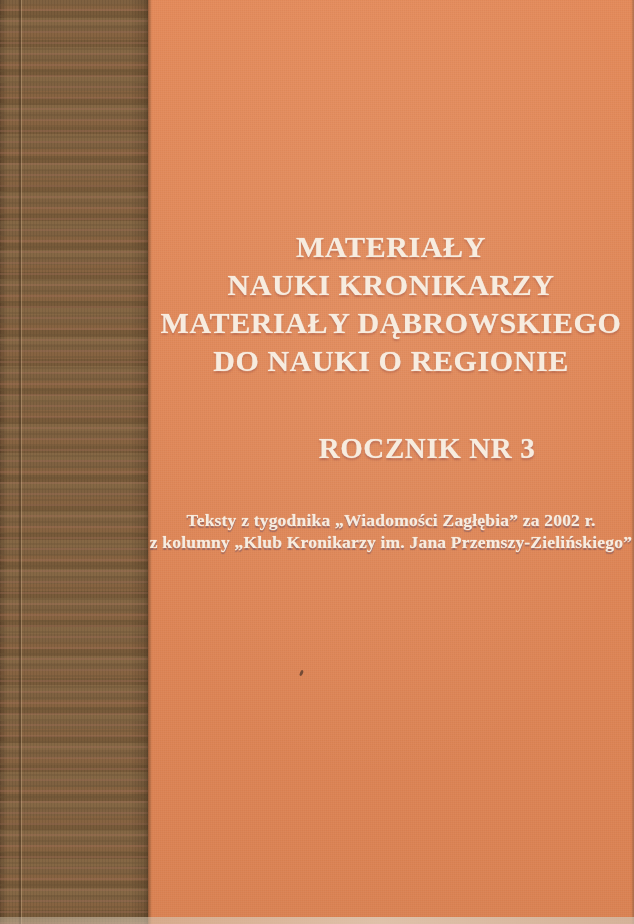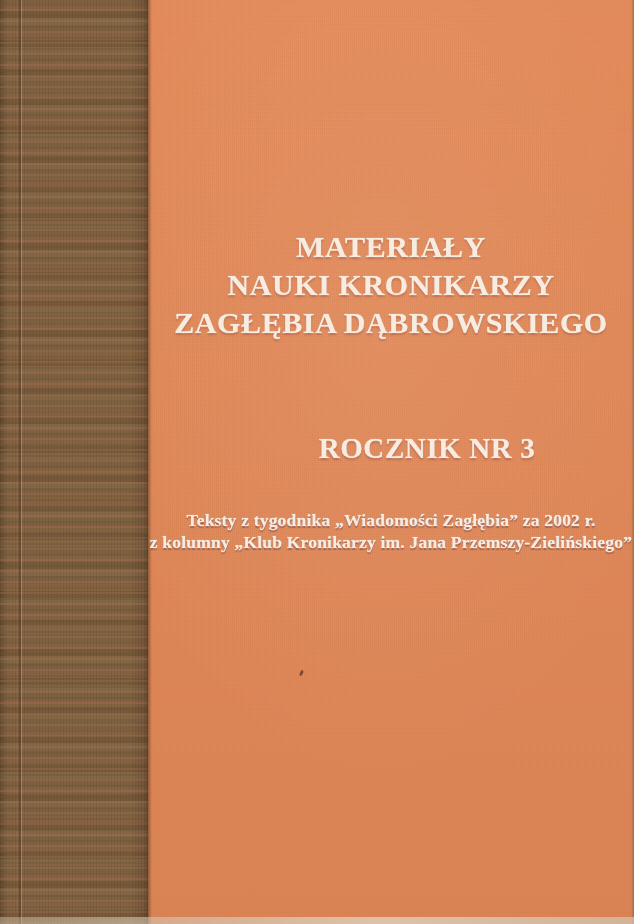--- a/index.html
+++ b/index.html
@@ -141,21 +141,22 @@
     <div class="spine-crease-dark"></div>
     <div class="spine-crease-light"></div>
   </div>
   <div class="spine-edge"></div>
 
   <div class="cover-content">
 
     <div class="title-block">
       <div class="title-line">MATERIAŁY</div>
       <div class="title-line">NAUKI KRONIKARZY</div>
-      <div class="title-line">ZAGŁĘBIA DĄBROWSKIEGO</div>
+      <div class="title-line">MATERIAŁY DĄBROWSKIEGO</div>
+      <div class="title-line">DO NAUKI O REGIONIE</div>
     </div>
 
     <div class="edition-line">ROCZNIK NR 3</div>
 
     <div class="subtitle-block">
       <div class="subtitle-line">Teksty z tygodnika „Wiadomości Zagłębia”  za 2002 r.</div>
       <div class="subtitle-line">z kolumny „Klub Kronikarzy im. Jana Przemszy-Zielińskiego”</div>
     </div>
 
   </div>

